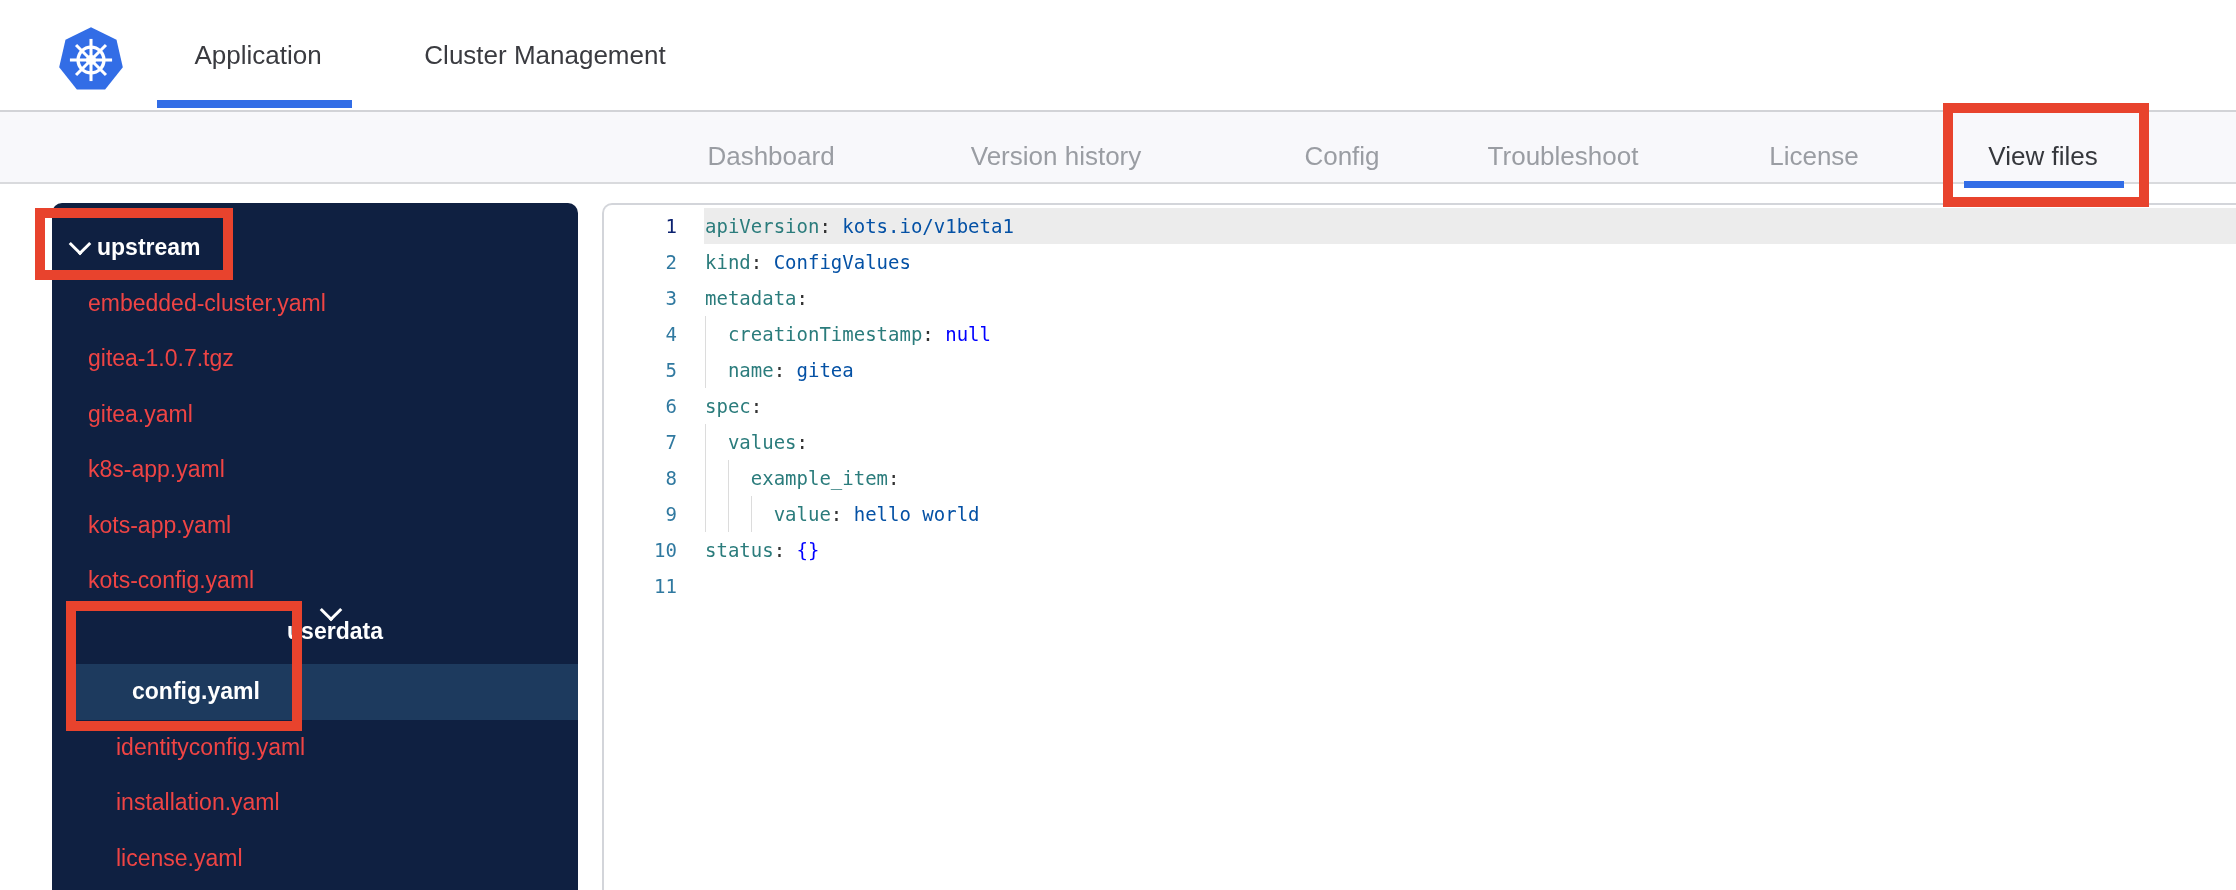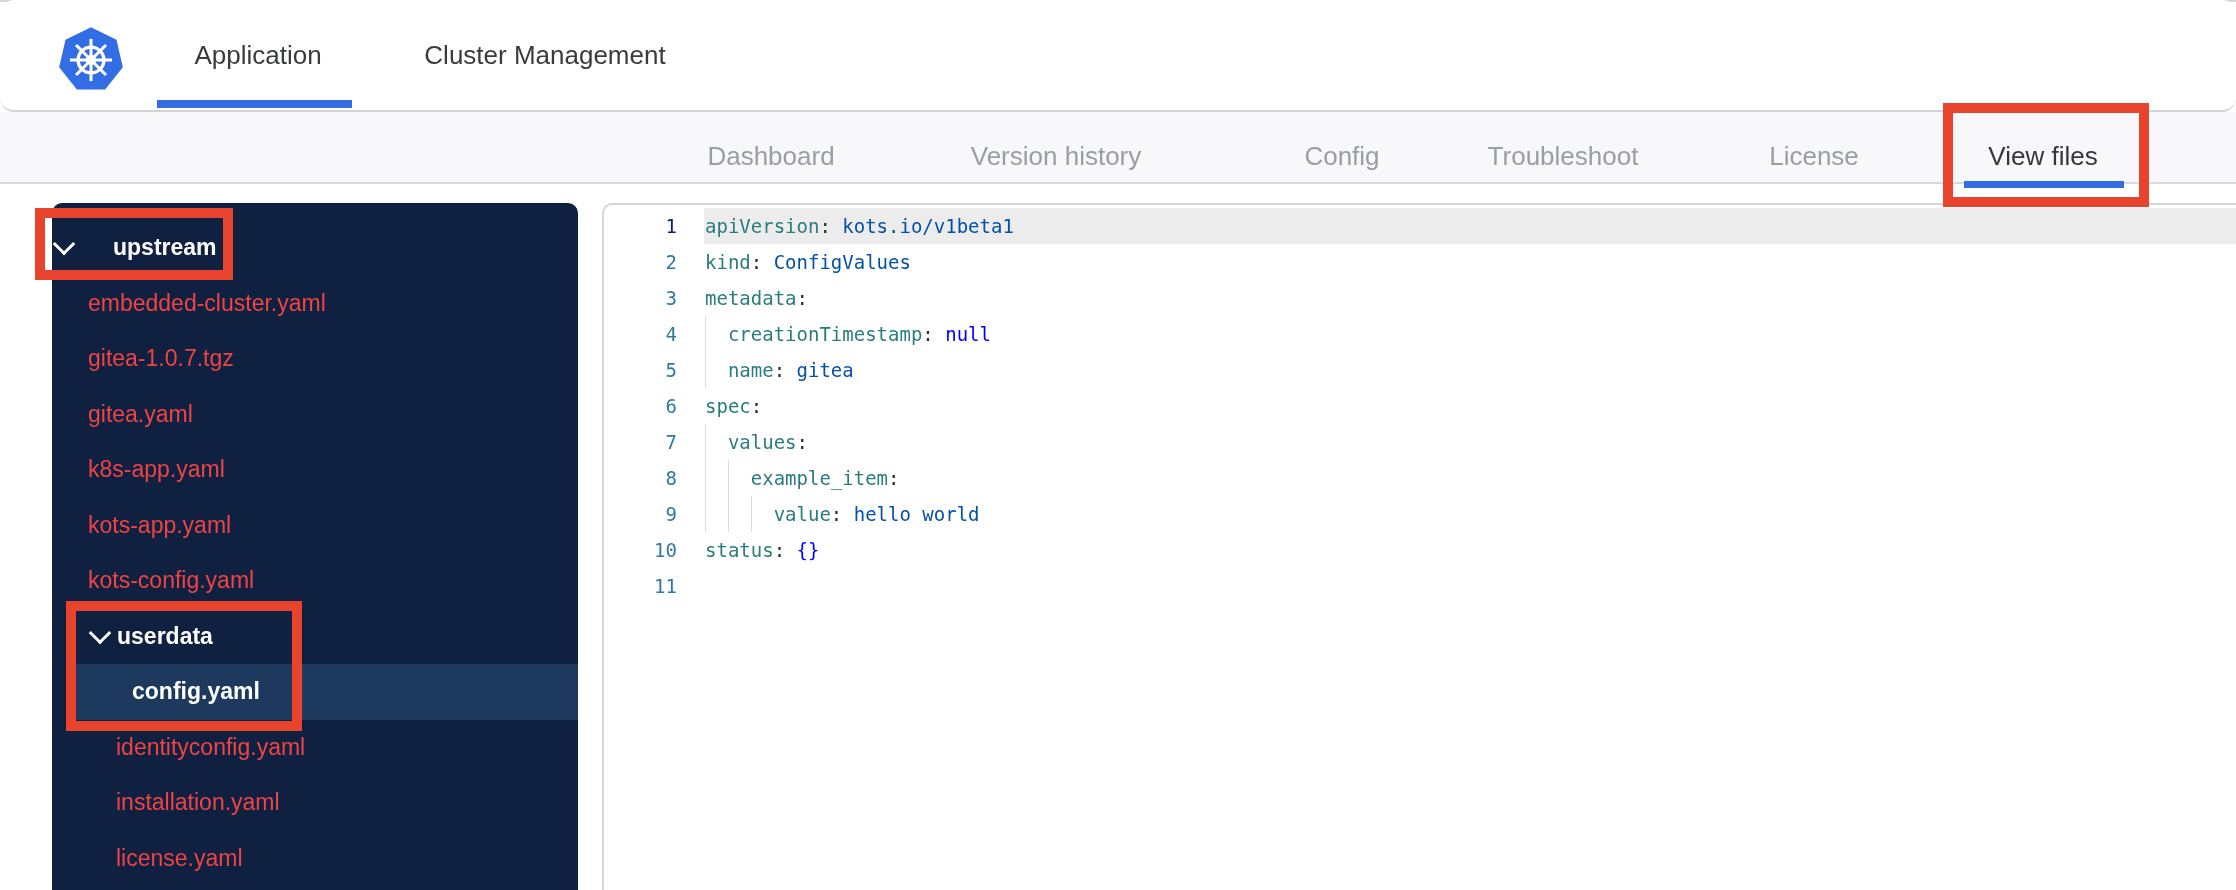--- a/index.html
+++ b/index.html
@@ -4,42 +4,42 @@
 <style>
   html,body{margin:0;padding:0;}
   body{
     width:2236px;height:890px;overflow:hidden;background:#ffffff;
     font-family:"Liberation Sans",sans-serif;position:relative;
   }
   
   .topline{position:absolute;top:0;left:0;width:2236px;height:2px;background:#d6d6d8;}
   
   .header{position:absolute;top:0;left:0;width:2236px;height:112px;background:#fff;
-          border-bottom:2px solid #d2d3d7;box-sizing:border-box;z-index:2;border-radius:14px;}
+          border-bottom:2px solid #d2d3d7;box-sizing:border-box;z-index:2;}
   .logo{position:absolute;left:57px;top:26px;width:68px;height:68px;}
   .header-tab{position:absolute;top:0;height:110px;display:flex;align-items:center;
               transform:translateX(-50%);font-size:26px;color:#3a3b40;cursor:pointer;white-space:nowrap;}
   .header-underline{position:absolute;left:157px;top:100px;width:195px;height:8px;background:#326de6;}
   
   .subnav{position:absolute;top:112px;left:0;width:2236px;height:72px;background:#f8f8fb;
           border-bottom:2px solid #d9dadd;box-sizing:border-box;z-index:1;overflow:visible;}
   .subnav-item{position:absolute;top:0;height:88px;display:flex;align-items:center;
                transform:translateX(-50%);font-size:26px;color:#9a9da3;cursor:pointer;white-space:nowrap;}
   .subnav-item.active{color:#35373c;}
   .subnav-underline{position:absolute;left:1964px;top:69px;width:160px;height:7px;background:#326de6;z-index:4;}
   
   .sidebar{position:absolute;left:52px;top:203px;width:526px;height:687px;background:#0f2041;
            border-radius:10px 10px 0 0;box-sizing:border-box;padding-top:17px;z-index:1;}
   .tree-row{height:55.5px;display:flex;align-items:center;color:#ef4444;font-size:23px;
             box-sizing:border-box;cursor:pointer;white-space:nowrap;}
   .tree-row.folder{color:#ffffff;font-weight:700;}
   .tree-row.selected{background:#1d3a5e;color:#ffffff;font-weight:700;margin-left:16px;}
-  .pad-folder-0{padding-left:4px;gap:32px;}
+  .pad-folder-0{padding-left:20px;}
   .pad-file-1{padding-left:36px;}
-  .pad-folder-1{padding-left:40px;}
+  .pad-folder-1{padding-left:40px;flex-direction:column;}
   .pad-file-2{padding-left:64px;}
   .chev{width:13px;height:13px;border-right:3px solid #fff;border-bottom:3px solid #fff;
         transform:rotate(45deg);margin-right:9px;margin-top:-7px;flex:0 0 auto;}
   
   .editor{position:absolute;left:602px;top:203px;width:1640px;height:687px;background:#ffffff;
           border:2px solid #d3d5da;border-right:none;border-bottom:none;border-radius:10px 0 0 0;
           box-sizing:border-box;padding-top:3px;z-index:1;
           font-family:"DejaVu Sans Mono",monospace;font-size:19px;cursor:text;}
   .code-line{position:relative;height:36px;line-height:36px;white-space:pre;}
   .code-line.current{background:linear-gradient(to right,transparent 100px,#ececec 100px);}

